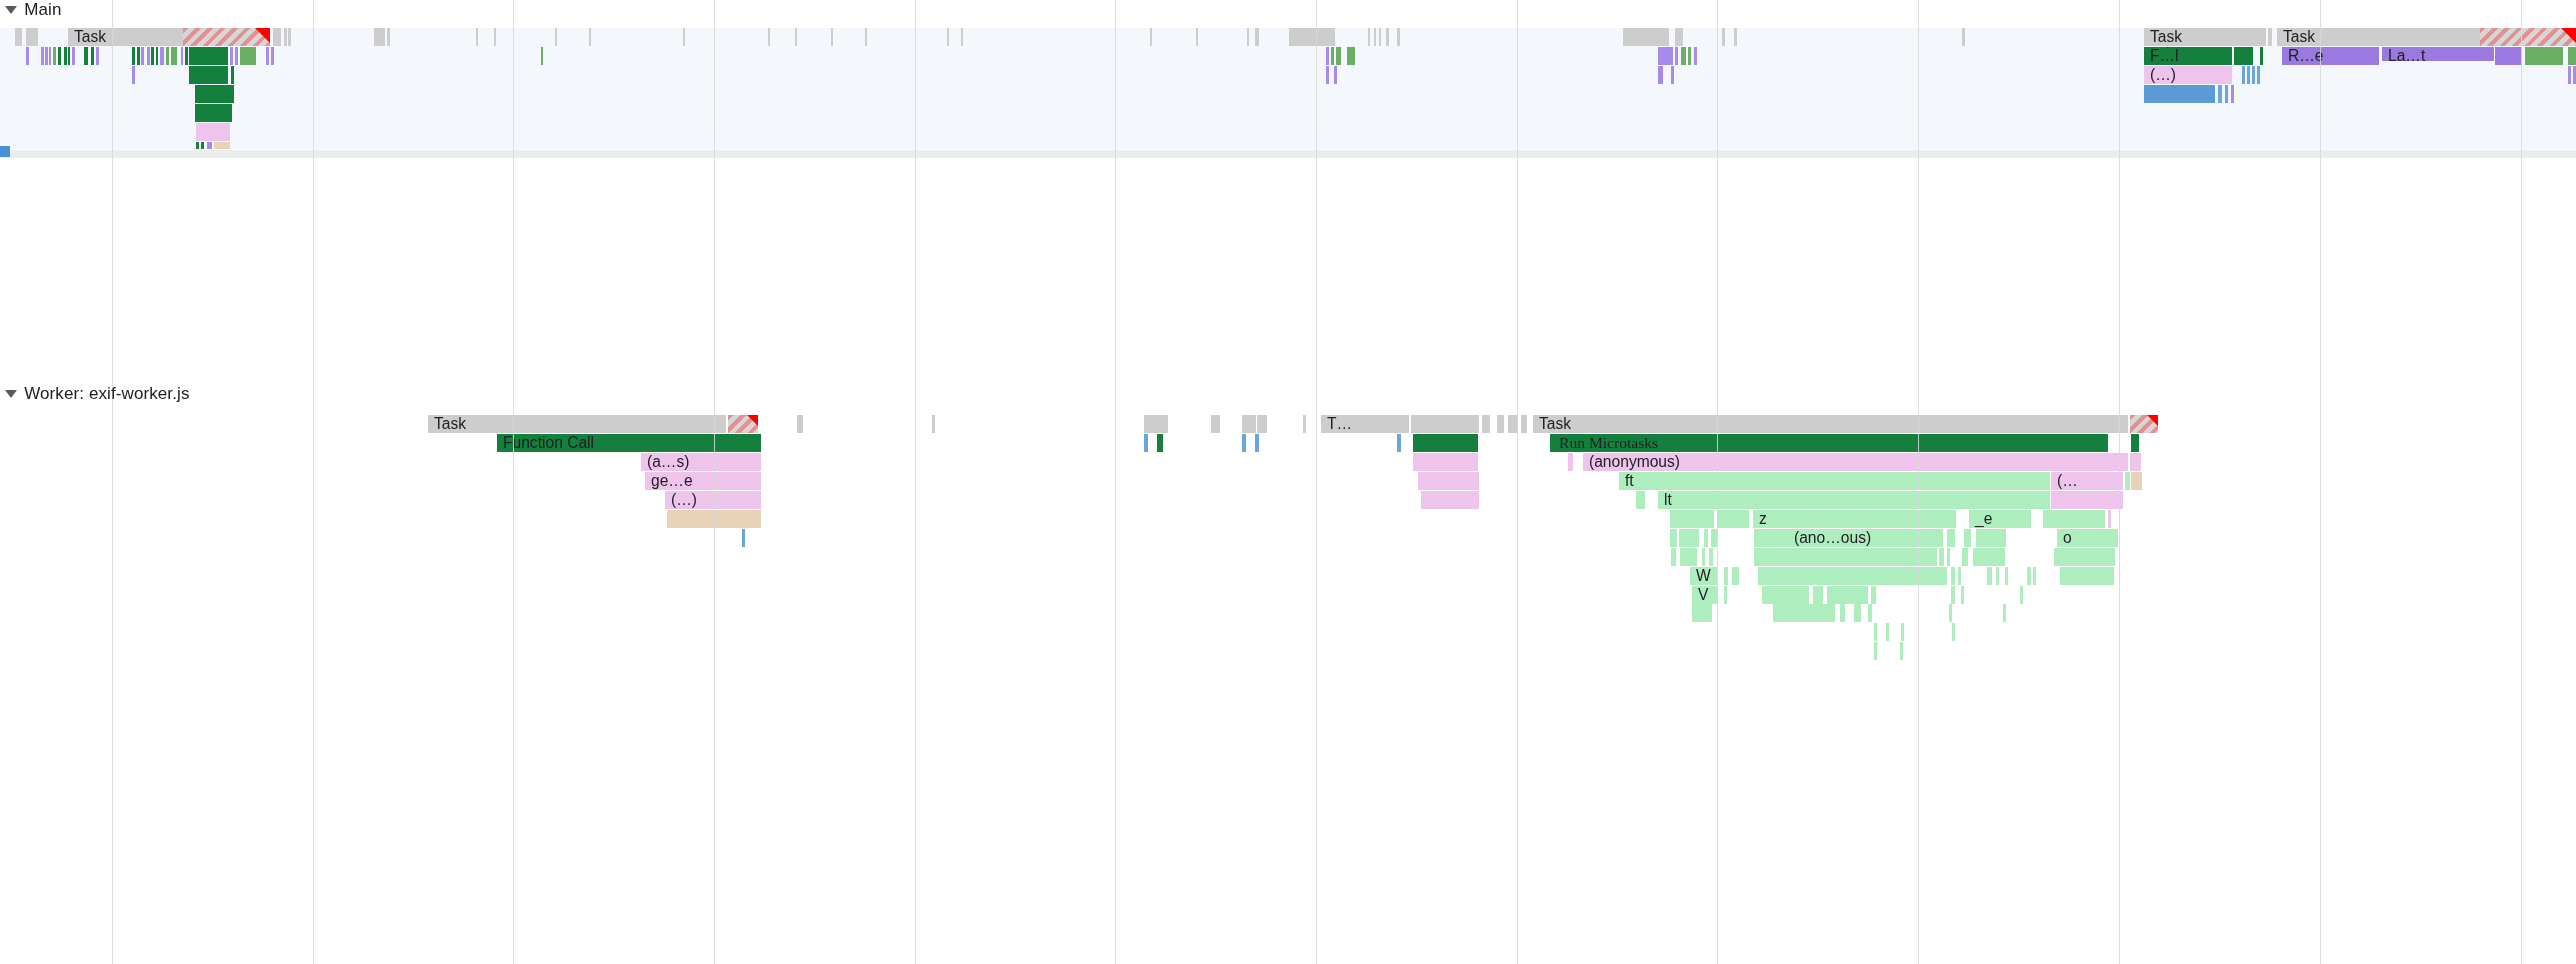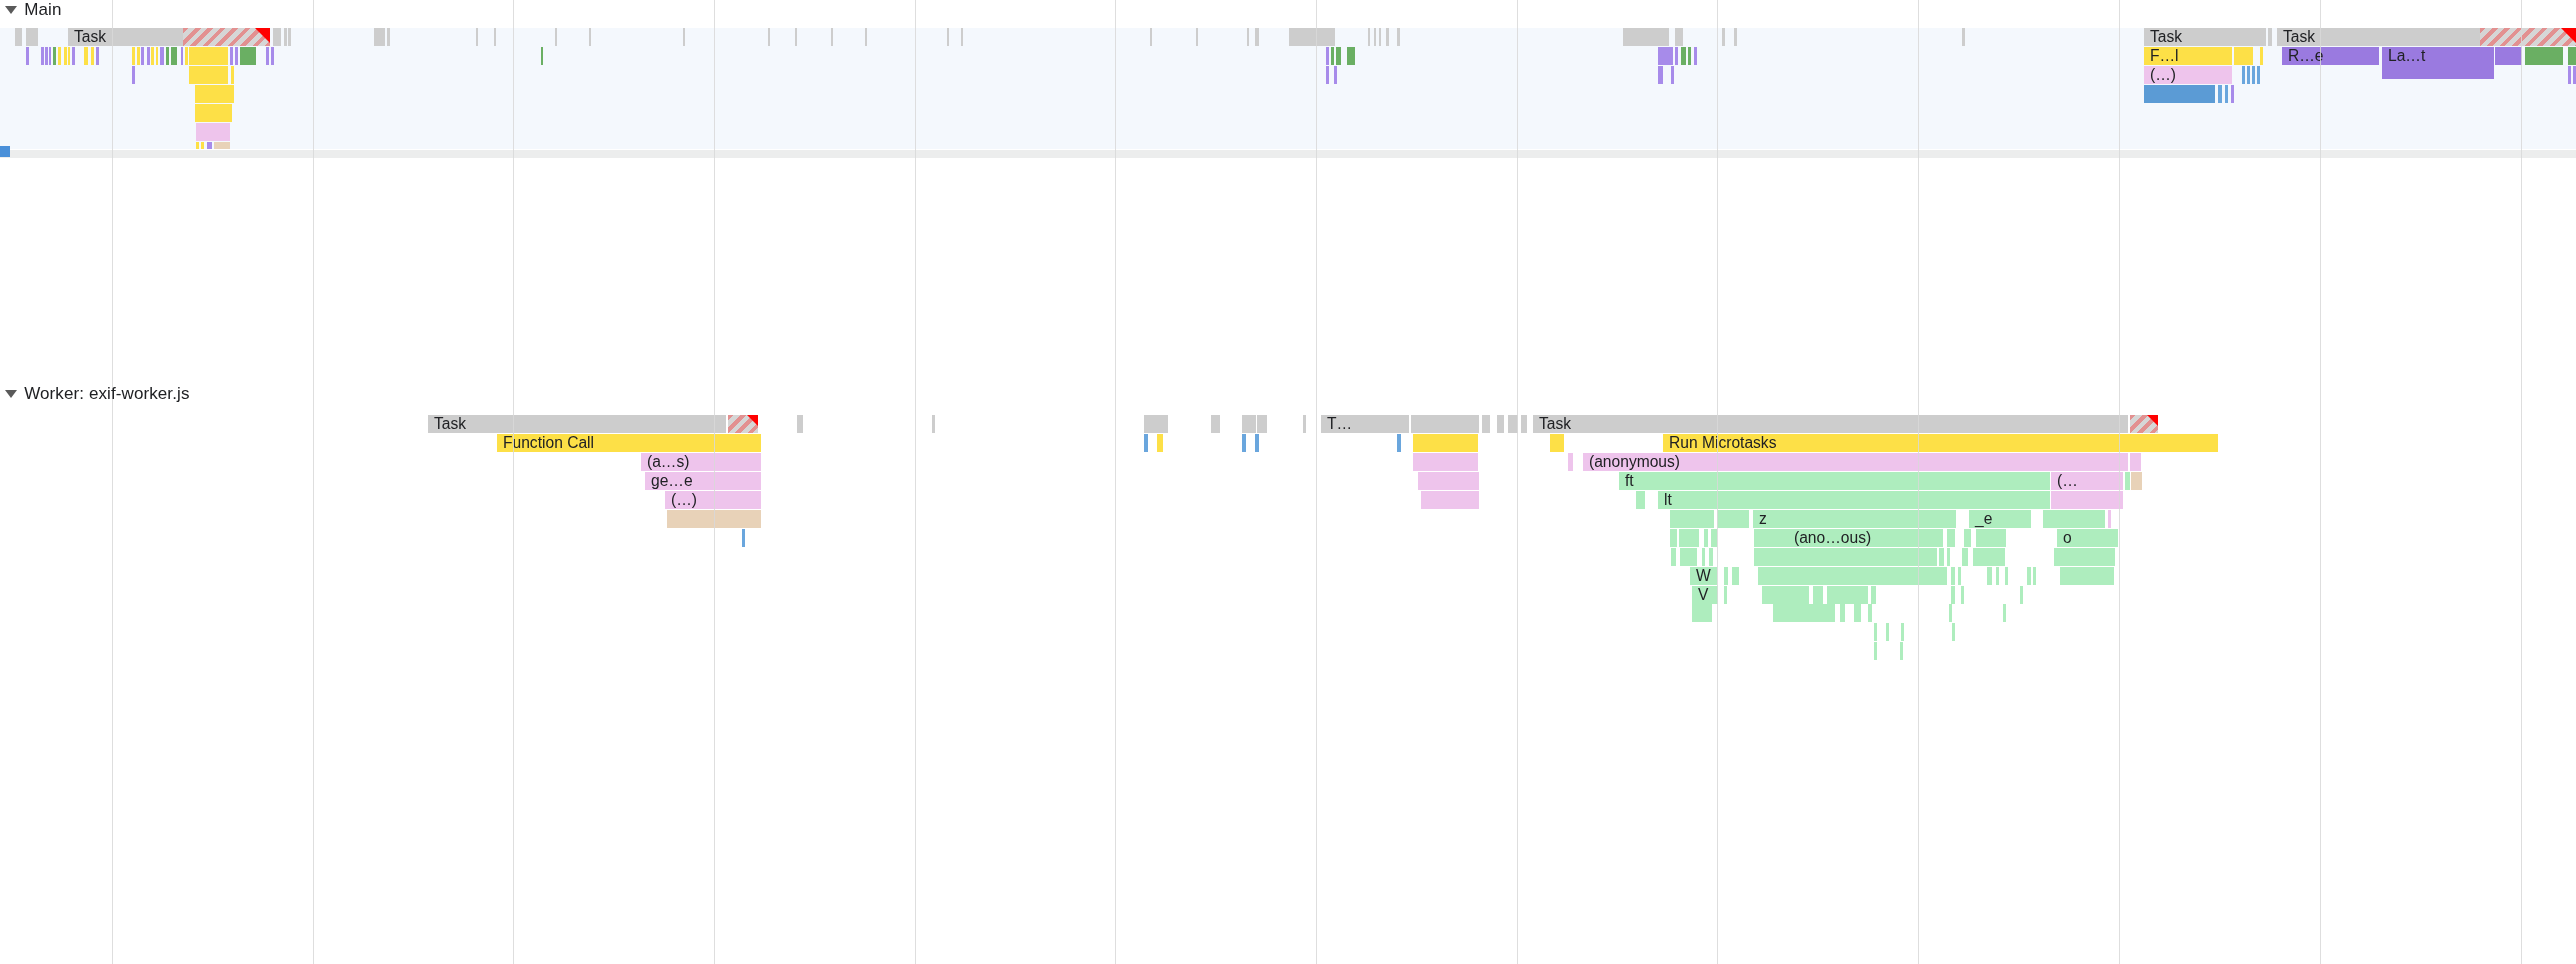--- a/index.html
+++ b/index.html
@@ -25,21 +25,21 @@
   #main-track{top:28px;width:2576px;height:121px;background:#f4f8fd;}
   #main-bottomline{position:absolute;left:0;top:150px;width:2576px;height:8px;background:#eceded;z-index:30;}
   #main-bottomline .marker{position:absolute;left:0;top:-4px;width:9.5px;height:10.8px;background:#4a90d9;}
   #worker-track{top:413px;width:2576px;height:551px;background:#ffffff;}
 
   
   .ev{position:absolute;box-sizing:border-box;overflow:hidden;white-space:nowrap;
       font-size:15.6px;line-height:17.6px;color:#202124;}
   .ev.lbl{padding-left:6px;}
   .ev.task{background:#cdcdcd;}
-  .ev.orange{background:#fde047;}
+  .ev.orange{background:#15803d;}
   .ev.pink{background:#eec4ec;}
   .ev.violet{background:#9a7ae0;}
   .ev.green{background:#6aaf63;}
   .ev.mint{background:#aeedbe;}
   .ev.blue{background:#5b9bd5;}
   .ev.tan{background:#e8d2b8;}
   .ev.lilac{background:#a78bea;}
   .ev.skyline{background:#6aa6dd;}
 
   
@@ -158,21 +158,21 @@
       <div class="ev green" style="left: 1347px; width: 8px; top: 19px; height: 18px;"></div>
       <div class="ev lilac" style="left: 1658px; width: 15px; top: 19px; height: 18px;"></div>
       <div class="ev lilac" style="left: 1675px; width: 3.4px; top: 19px; height: 18px;"></div>
       <div class="ev green" style="left: 1681px; width: 4.7px; top: 19px; height: 18px;"></div>
       <div class="ev green" style="left: 1688px; width: 3.4px; top: 19px; height: 18px;"></div>
       <div class="ev lilac" style="left: 1694px; width: 3.4px; top: 19px; height: 18px;"></div>
       <div class="ev orange lbl" style="left: 2144px; width: 88px; top: 19px; height: 18px;"><span>F…l</span></div>
       <div class="ev orange" style="left: 2234px; width: 19px; top: 19px; height: 18px;"></div>
       <div class="ev orange" style="left: 2260px; width: 3.4px; top: 19px; height: 18px;"></div>
       <div class="ev violet lbl" style="left: 2282px; width: 97px; top: 19px; height: 18px;"><span>R…e</span></div>
-      <div class="ev violet lbl" style="left: 2382px; width: 112px; top: 19px; height: 32px;"><span>La…t</span></div>
+      <div class="ev violet lbl" style="left: 2382px; width: 112px; top: 19px; height: 14px;"><span>La…t</span></div>
       <div class="ev violet" style="left: 2495px; width: 27px; top: 19px; height: 18px;"></div>
       <div class="ev green" style="left: 2525px; width: 38px; top: 19px; height: 18px;"></div>
       <div class="ev green" style="left: 2568px; width: 8px; top: 19px; height: 18px;"></div>
       <div class="ev lilac" style="left: 132px; width: 3.4px; top: 38px; height: 18px;"></div>
       <div class="ev orange" style="left: 189px; width: 39px; top: 38px; height: 18px;"></div>
       <div class="ev orange" style="left: 231px; width: 3.4px; top: 38px; height: 18px;"></div>
       <div class="ev lilac" style="left: 1326px; width: 2.7px; top: 38px; height: 18px;"></div>
       <div class="ev lilac" style="left: 1334px; width: 2.7px; top: 38px; height: 18px;"></div>
       <div class="ev lilac" style="left: 1658px; width: 5.4px; top: 38px; height: 18px;"></div>
       <div class="ev lilac" style="left: 1671px; width: 3.4px; top: 38px; height: 18px;"></div>
@@ -226,21 +226,21 @@
         <div class="redcorner sm"></div>
       </div>
       <div class="ev orange lbl" style="left: 497px; width: 264px; top: 21px; height: 18px;"><span>Function Call</span></div>
       <div class="ev skyline" style="left: 1144px; width: 4px; top: 21px; height: 18px;"></div>
       <div class="ev orange" style="left: 1157px; width: 6px; top: 21px; height: 18px;"></div>
       <div class="ev skyline" style="left: 1242px; width: 4px; top: 21px; height: 18px;"></div>
       <div class="ev skyline" style="left: 1255px; width: 4px; top: 21px; height: 18px;"></div>
       <div class="ev skyline" style="left: 1397px; width: 4px; top: 21px; height: 18px;"></div>
       <div class="ev orange" style="left: 1413px; width: 65px; top: 21px; height: 18px;"></div>
       <div class="ev orange" style="left: 1550px; width: 13.5px; top: 21px; height: 18px;"></div>
-      <div class="ev orange lbl" style="left: 1663px; width: 555px; top: 21px; height: 18px;"><span>Run Microtasks</span></div>
+      <div class="ev orange lbl" style="left: 1553px; width: 555px; top: 21px; height: 18px; font-family: Liberation Serif, serif;"><span>Run Microtasks</span></div>
       <div class="ev orange" style="left: 2131px; width: 8px; top: 21px; height: 18px;"></div>
       <div class="ev pink lbl" style="left: 641px; width: 120px; top: 40px; height: 18px;"><span>(a…s)</span></div>
       <div class="ev pink" style="left: 1413px; width: 65px; top: 40px; height: 18px;"></div>
       <div class="ev pink" style="left: 1568px; width: 4.7px; top: 40px; height: 18px;"></div>
       <div class="ev pink lbl" style="left: 1583px; width: 545px; top: 40px; height: 18px;"><span>(anonymous)</span></div>
       <div class="ev pink" style="left: 2130px; width: 10.8px; top: 40px; height: 18px;"></div>
       <div class="ev pink lbl" style="left: 645px; width: 116px; top: 59px; height: 18px;"><span>ge…e</span></div>
       <div class="ev pink" style="left: 1418px; width: 61px; top: 59px; height: 18px;"></div>
       <div class="ev mint lbl" style="left: 1619px; width: 431px; top: 59px; height: 18px;"><span>ft</span></div>
       <div class="ev pink lbl" style="left: 2051px; width: 72px; top: 59px; height: 18px;"><span>(…</span></div>

